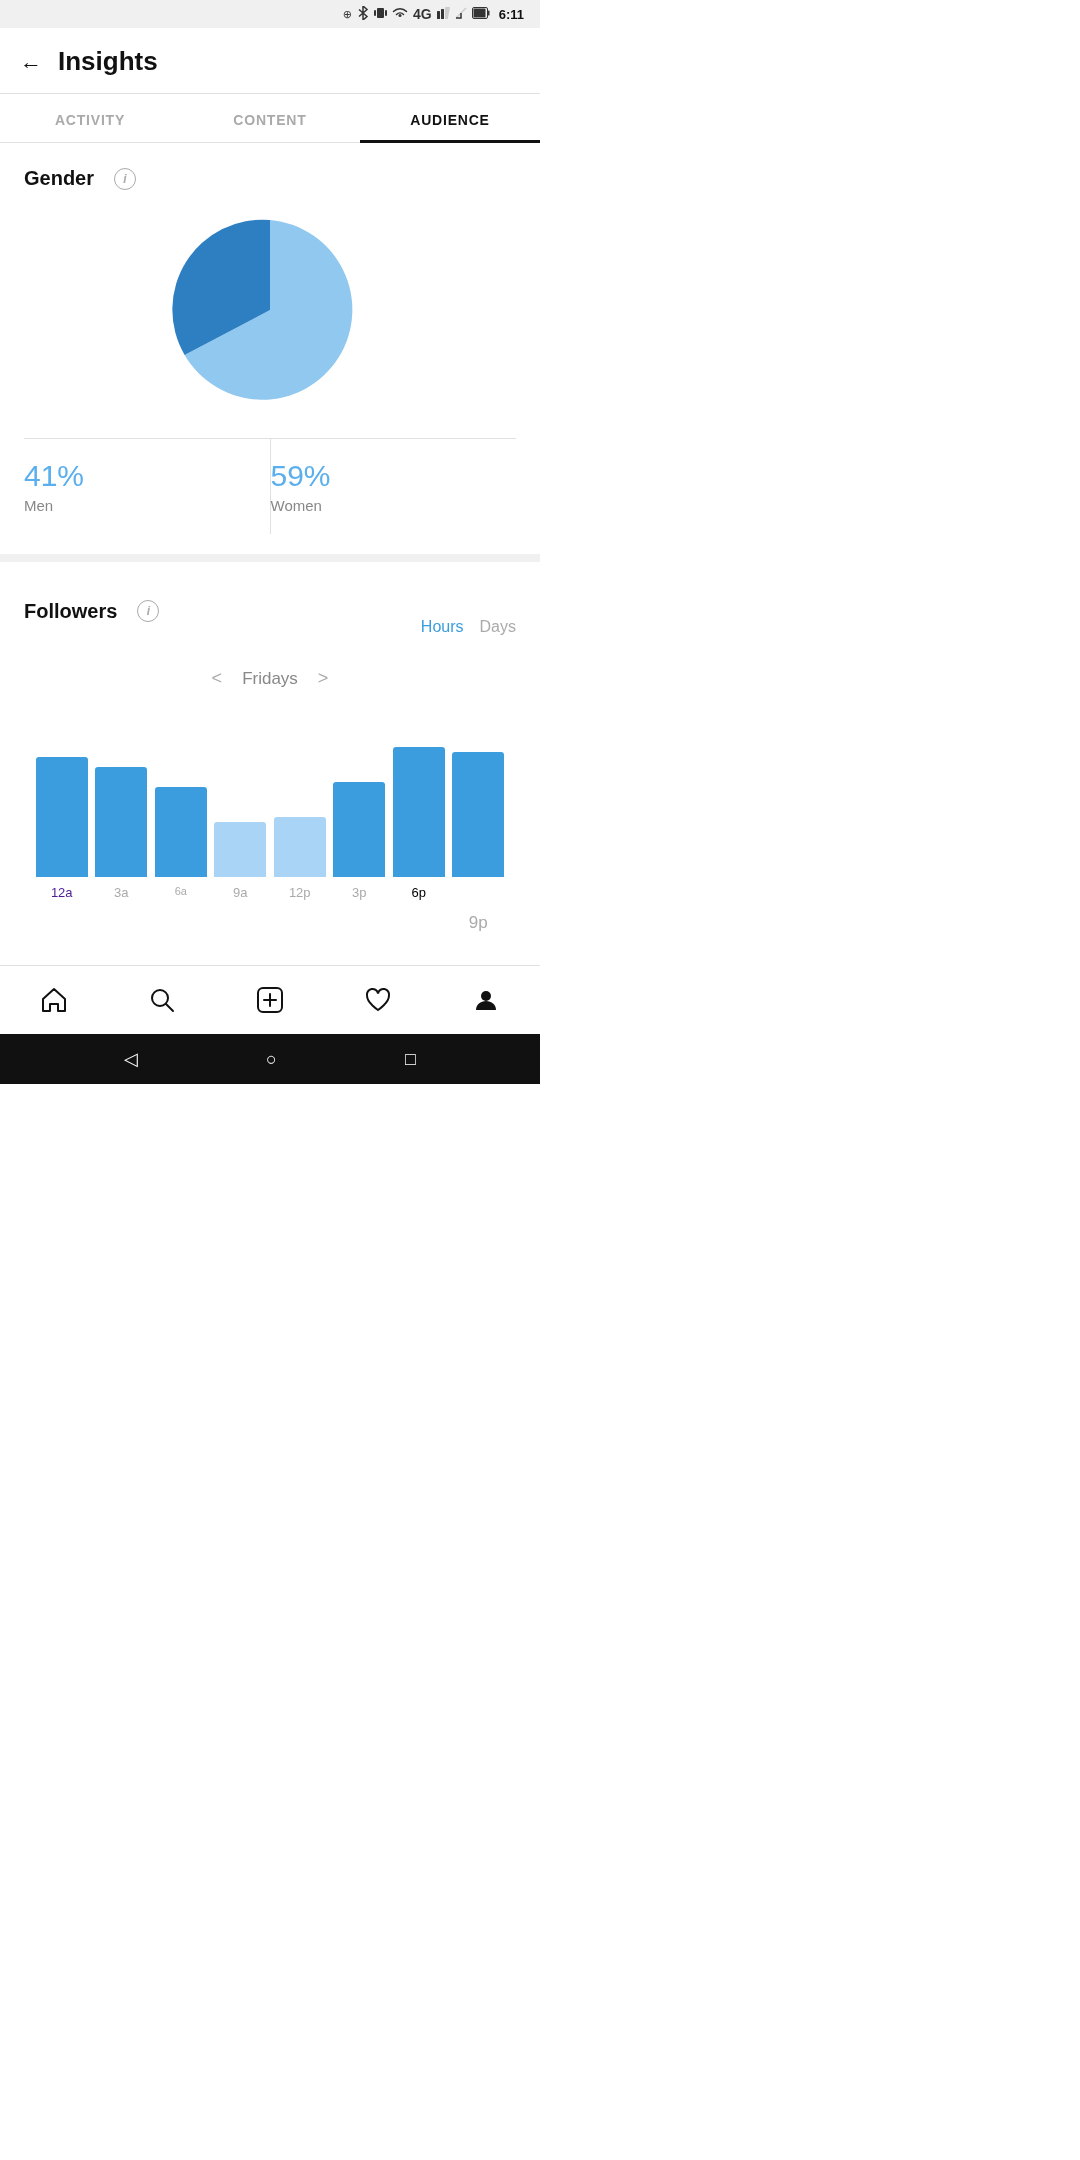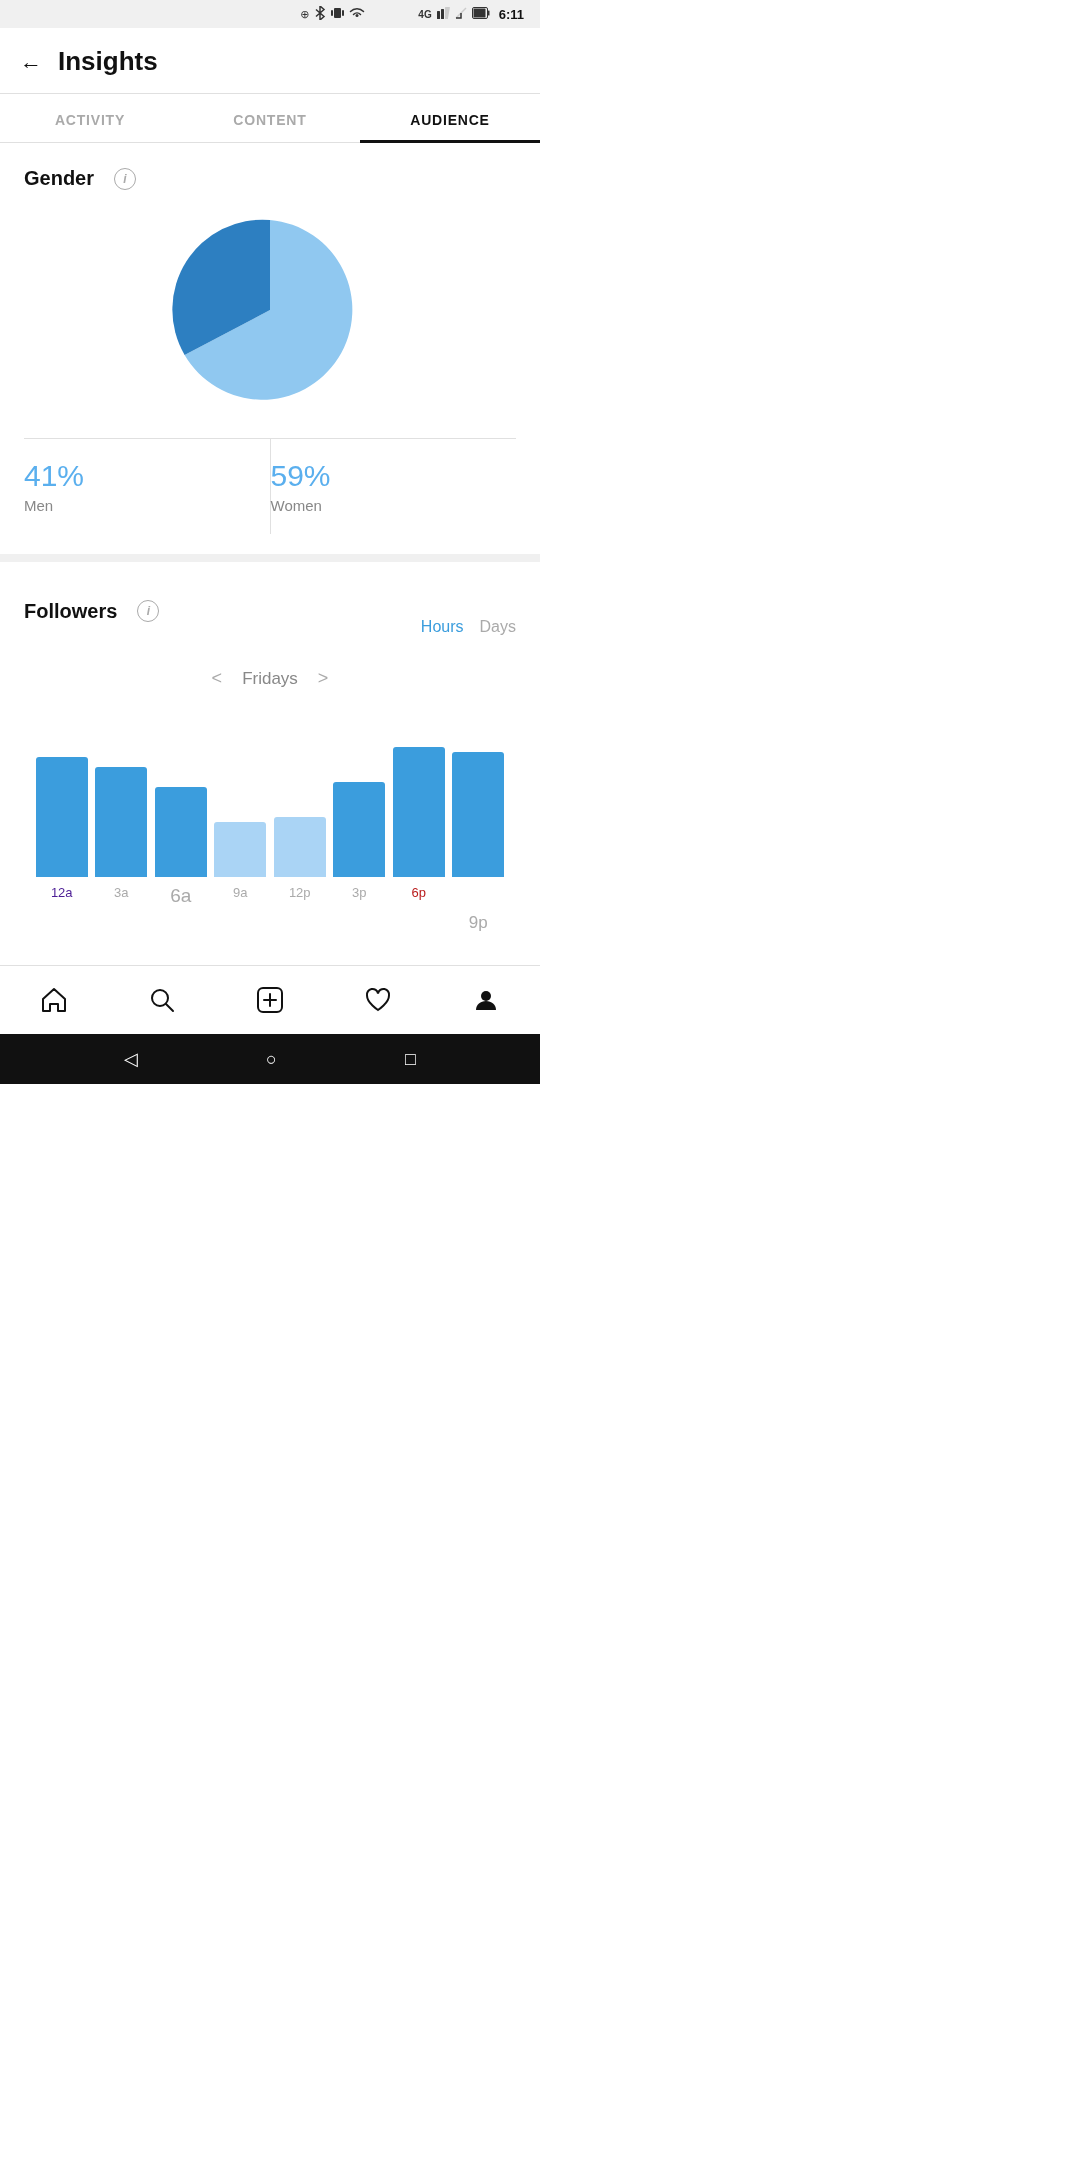--- a/index.html
+++ b/index.html
@@ -281,21 +281,21 @@
         <rect x="11" y="4" width="2" height="6" rx="1" fill="#333"></rect>
       </svg>
     </span>
     <span>
       <svg width="16" height="12" viewBox="0 0 16 12" fill="#333">
         <path d="M8 10a1.5 1.5 0 1 1 0-3 1.5 1.5 0 0 1 0 3z"></path>
         <path d="M4.5 7.5a5 5 0 0 1 7 0" stroke="#333" stroke-width="1.5" fill="none" stroke-linecap="round"></path>
         <path d="M1.5 4.5a9 9 0 0 1 13 0" stroke="#333" stroke-width="1.5" fill="none" stroke-linecap="round"></path>
       </svg>
     </span>
-    <span style="font-size:10px;font-weight:600;margin-left:48px;">4G</span>
+    <span style="font-size:14px;font-weight:600;">4G</span>
     <span>
       <svg width="13" height="12" viewBox="0 0 13 12" fill="#333">
         <rect x="0" y="4" width="3" height="8" rx="0.5"></rect>
         <rect x="4" y="2" width="3" height="10" rx="0.5"></rect>
         <rect x="8" y="0" width="3" height="12" rx="0.5" fill="#ccc"></rect>
         <rect x="10" y="0" width="3" height="12" rx="0.5" fill="#ccc" transform="skewX(-10)"></rect>
       </svg>
     </span>
     <span>
       <svg width="12" height="12" viewBox="0 0 12 12" fill="none">
@@ -395,25 +395,25 @@
         <div class="bar" style="height: 130px; background: rgb(59, 157, 221);"></div>
       </div>
       <div class="bar-group">
         <div class="bar" style="height: 125px; background: rgb(59, 157, 221);"></div>
       </div>
     </div>
 
   <div id="bar-labels" style="display:flex;justify-content:space-around;padding:0 8px 8px;">
   <div class="bar-label" style="text-align: center; flex: 1 1 0%; font-size: 13px; color: #4c1d95;">12a</div>
       <div class="bar-label" style="text-align: center; flex: 1 1 0%; font-size: 13px; color: rgb(170, 170, 170);">3a</div>
-      <div class="bar-label" style="text-align: center; flex: 1 1 0%; font-size: 19px; color: rgb(170, 170, 170);">6a</div>
+      <div class="bar-label" style="text-align: center; flex: 1 1 0%; font-size: 11px; color: rgb(170, 170, 170);">6a</div>
       <div class="bar-label" style="text-align: center; flex: 1 1 0%; font-size: 13px; color: rgb(170, 170, 170);">9a</div>
       <div class="bar-label" style="text-align: center; flex: 1 1 0%; font-size: 13px; color: rgb(170, 170, 170);">12p</div>
       <div class="bar-label" style="text-align: center; flex: 1 1 0%; font-size: 13px; color: rgb(170, 170, 170);">3p</div>
-      <div class="bar-label" style="text-align: center; flex: 1 1 0%; font-size: 13px; color: #b91c1c;">6p</div>
+      <div class="bar-label" style="text-align: center; flex: 1 1 0%; font-size: 13px; color: #000000;">6p</div>
       <div class="bar-label" style="text-align: center; flex: 1 1 0%; font-size: 17px; color: rgb(170, 170, 170); margin-top: 28px;">9p</div>
     </div>
 </div>
 
 <div class="bottom-nav">
 
   <div class="nav-icon">
     <svg width="28" height="28" viewBox="0 0 28 28" fill="none">
       <path d="M3 13L14 3L25 13V25H18V18H10V25H3V13Z" stroke="#111" stroke-width="2" fill="none" stroke-linejoin="round"></path>
     </svg>

